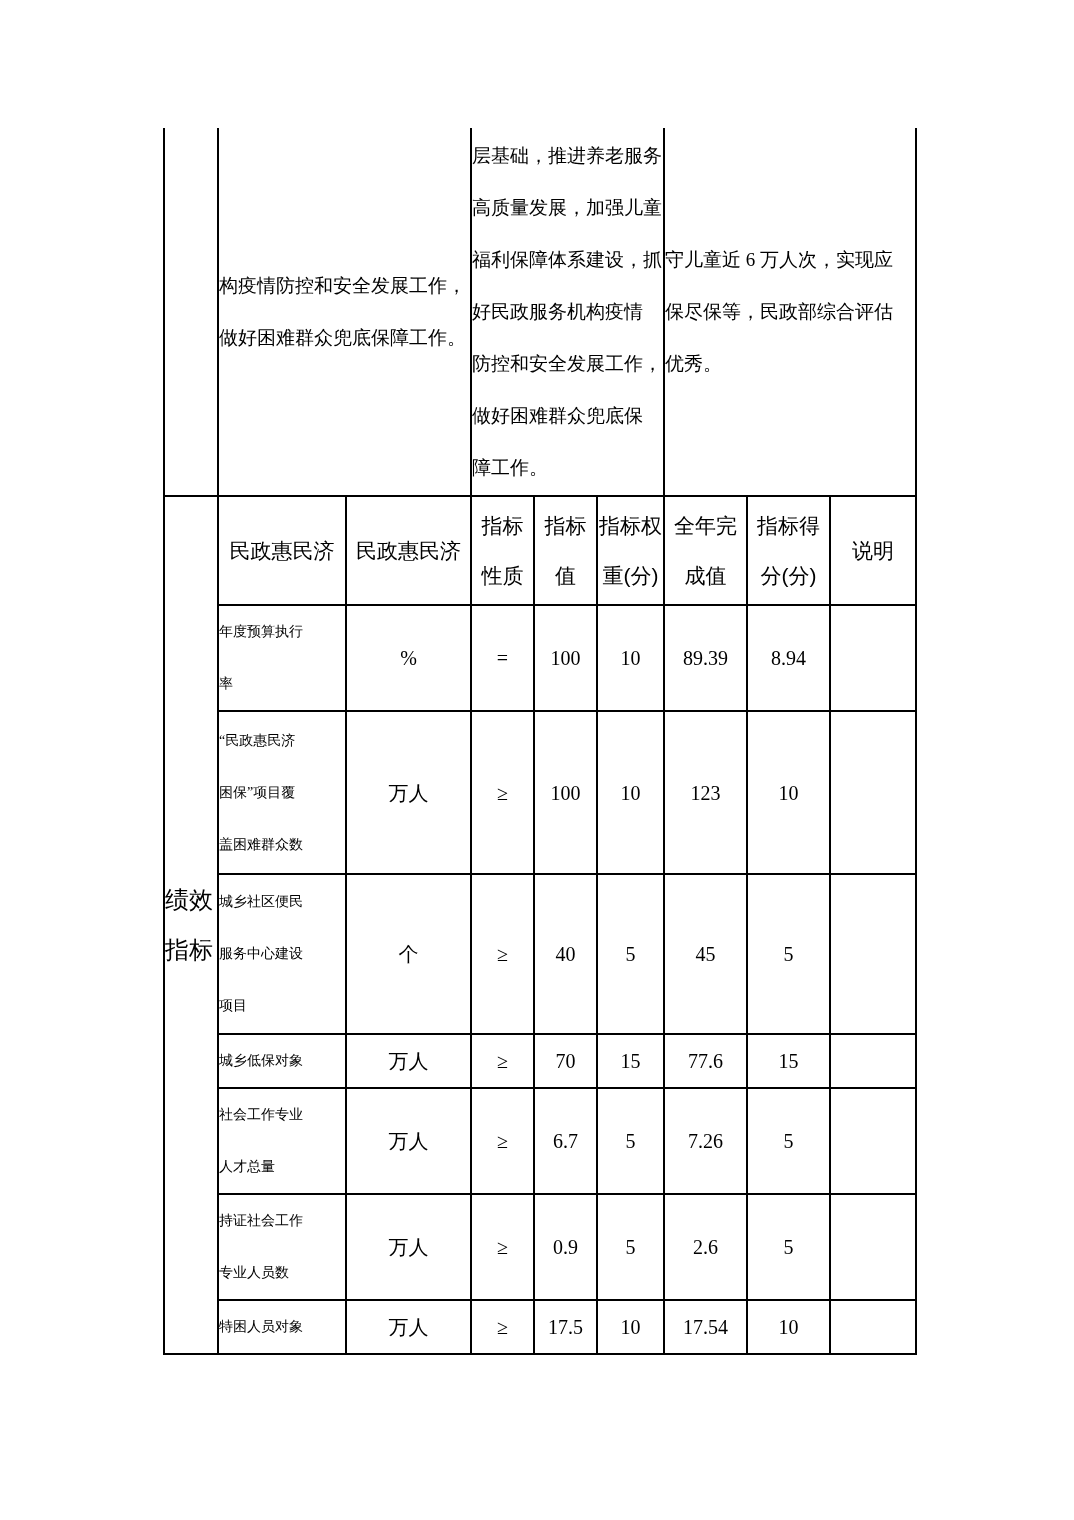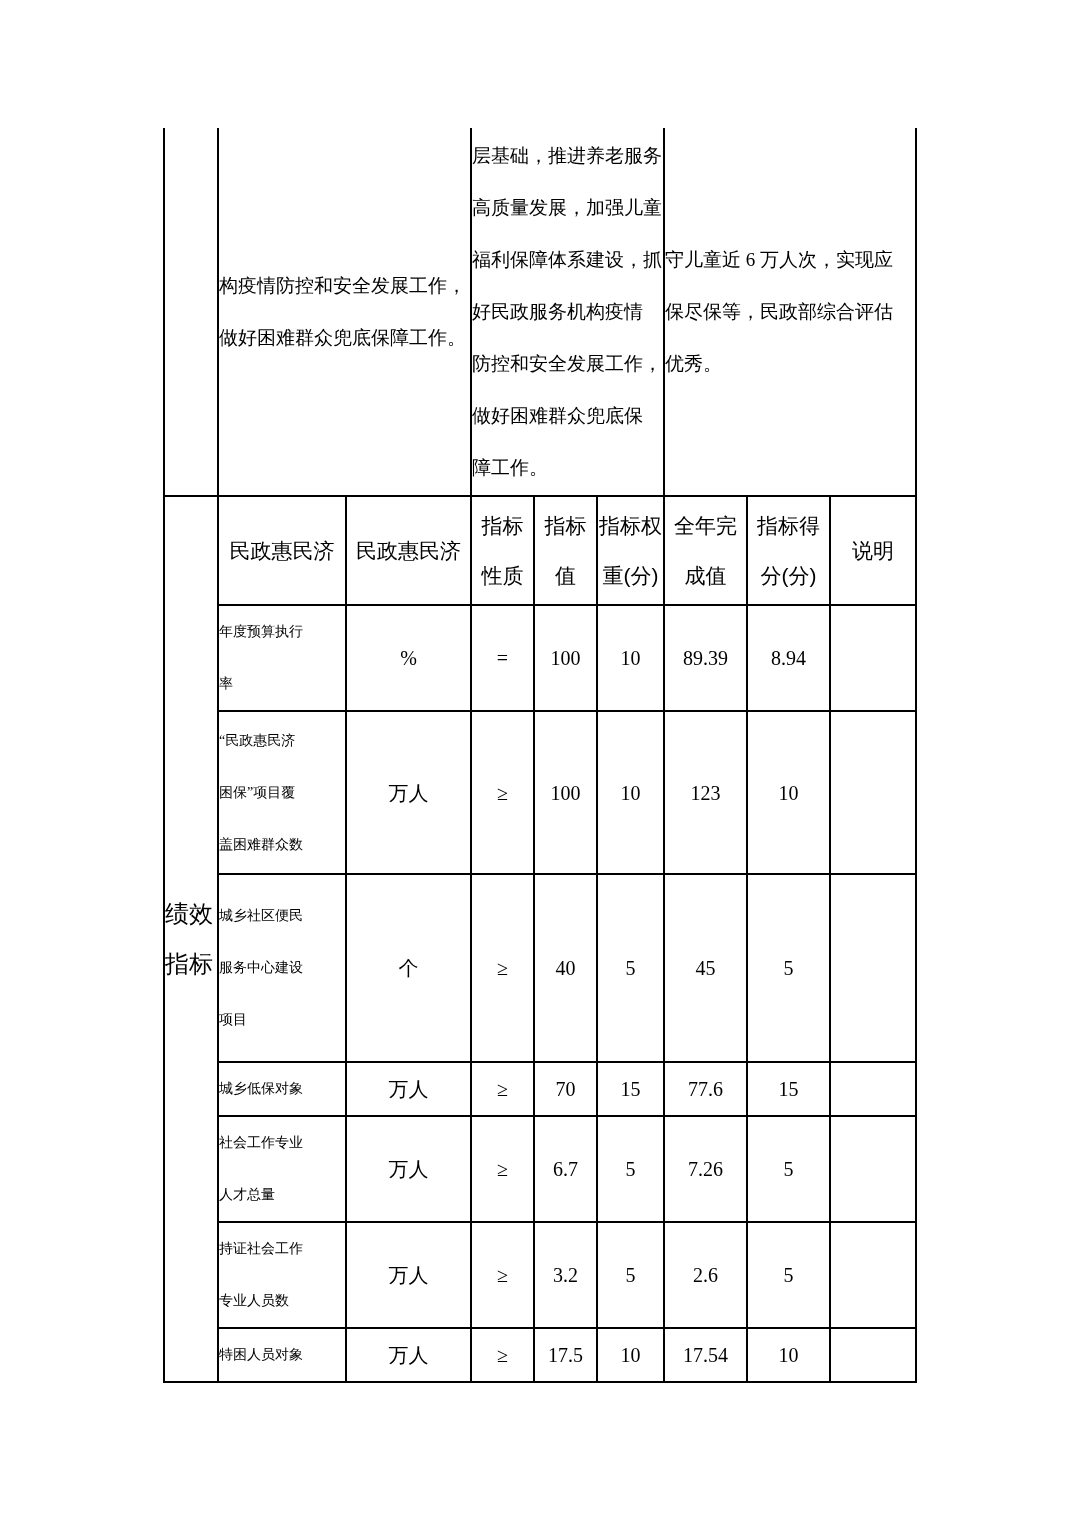--- a/index.html
+++ b/index.html
@@ -64,21 +64,21 @@
   td.unit, td.nature, td.num, td.note {
     text-align: center;
     font-size: 20px;
     line-height: 26px;
     font-family: "Liberation Serif", "DejaVu Serif", serif;
   }
   tr.r-cont  { height: 368px; }
   tr.r-head  { height: 109px; }
   tr.r1 { height: 106px; }
   tr.r2 { height: 163px; }
-  tr.r3 { height: 188px; }
+  tr.r3 { height: 160px; }
   tr.r4 { height: 53px; }
   tr.r5 { height: 106px; }
   tr.r6 { height: 102px; }
   tr.r7 { height: 52px; }
 </style>
 </head>
 <body>
 
 <div class="page">
   <table class="doc-table">
@@ -188,21 +188,21 @@
       <td class="num">7.26</td>
       <td class="num">5</td>
       <td class="note"></td>
     </tr>
 
     <tr class="r6">
       <td class="name">持证社会工作
 专业人员数</td>
       <td class="unit">万人</td>
       <td class="nature">≥</td>
-      <td class="num">3.2</td>
+      <td class="num">0.9</td>
       <td class="num">5</td>
       <td class="num">2.6</td>
       <td class="num">5</td>
       <td class="note"></td>
     </tr>
 
     <tr class="r7">
       <td class="name">特困人员对象</td>
       <td class="unit">万人</td>
       <td class="nature">≥</td>

